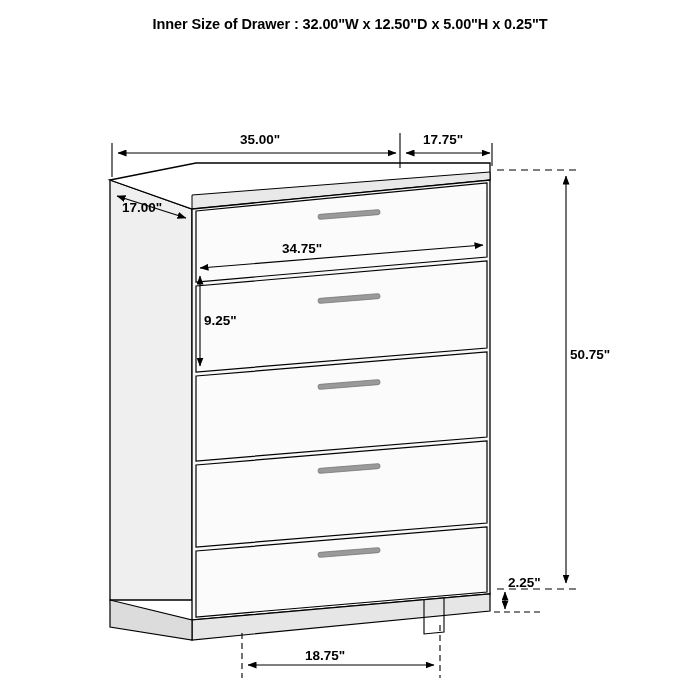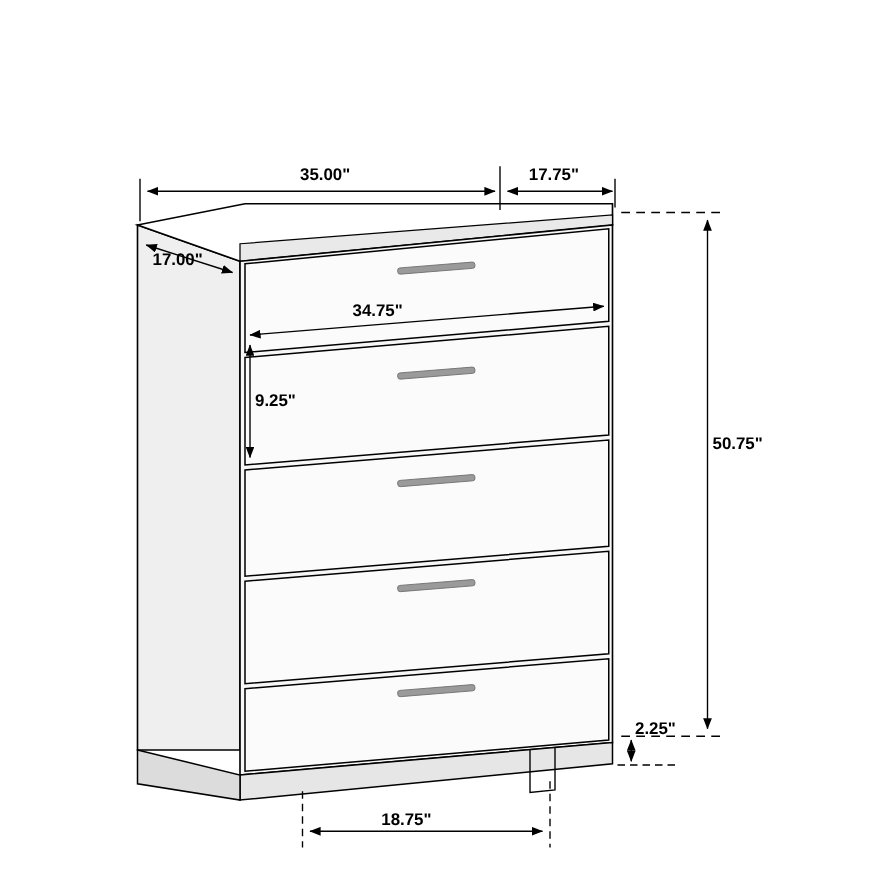--- a/index.html
+++ b/index.html
@@ -44,20 +44,21 @@
     font-size: 13.5px;
     font-weight: bold;
     white-space: nowrap;
   }
 </style>
 </head>
 <body>
 
 <div id="stage">
 
+  <div class="title">Inner Size of Drawer : 32.00"W x 12.50"D x 5.00"H x 0.25"T</div>
 
   <svg class="diagram" viewBox="0 0 700 700">
     <defs>
       <marker id="arrowR" markerWidth="9" markerHeight="7" refX="8.5" refY="3.5" orient="auto" markerUnits="userSpaceOnUse">
         <path d="M0,0 L9,3.5 L0,7 z" fill="#000"></path>
       </marker>
       <marker id="arrowL" markerWidth="9" markerHeight="7" refX="0.5" refY="3.5" orient="auto" markerUnits="userSpaceOnUse">
         <path d="M9,0 L0,3.5 L9,7 z" fill="#000"></path>
       </marker>
     </defs>

